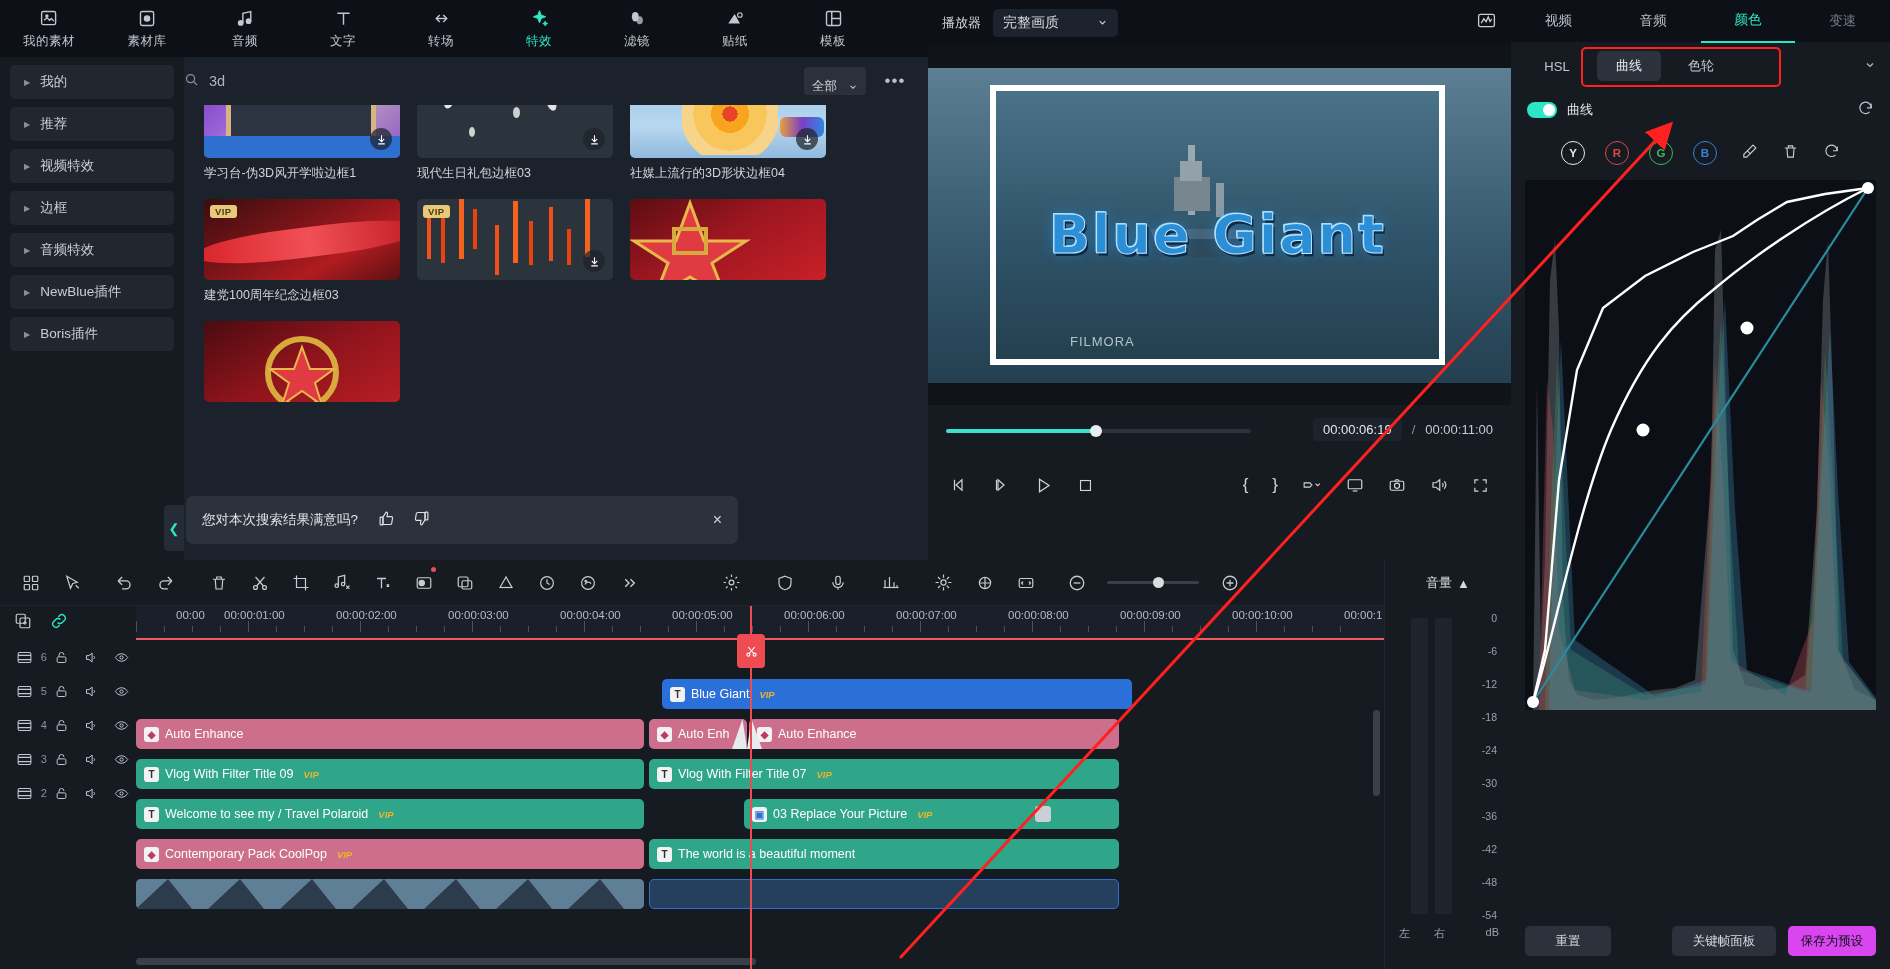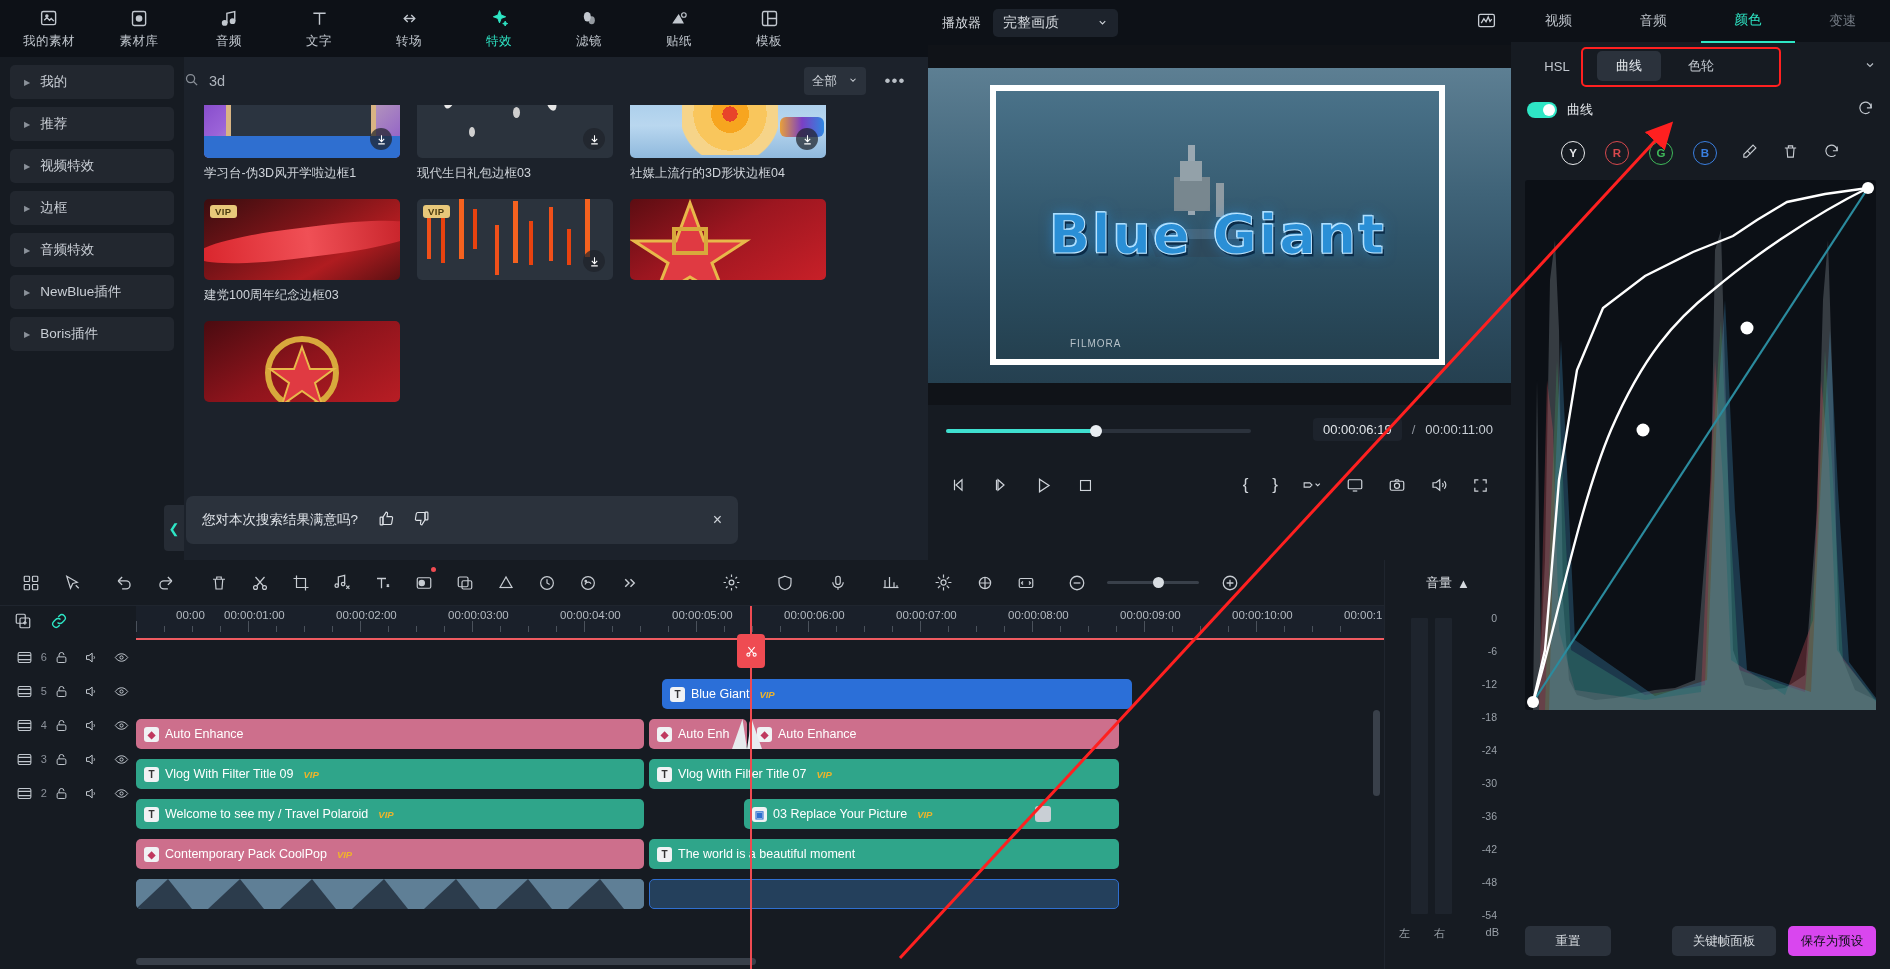--- a/index.html
+++ b/index.html
@@ -10,39 +10,39 @@
     color:#d5d9de;
     overflow:hidden;
   }
   .app { position:relative; width:1890px; height:969px; display:block; }
 
   
   .left-region { position:absolute; left:0; top:0; width:928px; height:560px; background:#161b22; }
 
   .toolbar {
     height:57px; background:#0d1117; display:flex; align-items:center;
-    padding-left:8px; gap:8px;
+    padding-left:8px; gap:16px;
   }
   .tool {
     width:82px; height:57px; display:flex; flex-direction:column;
     align-items:center; justify-content:center; gap:3px; cursor:pointer;
     color:#c2c8cf;
   }
   .tool .ti { height:22px; display:flex; align-items:center; justify-content:center; }
   .tool .tl { font-size:12.5px; letter-spacing:.5px; }
   .tool.active { color:#2ee6c5; }
   .tool.active .ti svg { stroke:#2ee6c5; fill:#2ee6c5; }
 
   .searchrow { height:48px; display:flex; align-items:center; background:#1c222b; padding-left:184px; }
   .searchbox { display:flex; align-items:center; gap:10px; flex:1; }
   .searchbox .s-ic { opacity:.75; }
   .searchbox .s-val { font-size:14.5px; color:#aeb4bc; }
   .filter-sel {
     width:62px; height:28px; background:#2a313b; border-radius:4px;
-    display:flex; align-items:center; justify-content:space-between;
+    display:flex; align-items:flex-end; justify-content:space-between;
     padding:0 8px; font-size:12.5px; color:#cfd4da; margin-right:14px; cursor:pointer;
   }
   .dots { width:30px; height:28px; display:flex; align-items:center; justify-content:center;
           font-size:17px; color:#b9bfc6; margin-right:18px; cursor:pointer; letter-spacing:1px;}
 
   .cats { position:absolute; left:0; top:57px; width:184px; bottom:0; background:#161b22; padding:8px 10px; }
   .cat {
     height:34px; background:#22272f; border-radius:5px; margin-bottom:8px;
     display:flex; align-items:center; gap:10px; padding-left:14px;
     font-size:13.5px; color:#c9ced5; cursor:pointer;
@@ -99,21 +99,21 @@
   .ship {
     position:absolute; left:46%; top:16%; width:140px; height:150px; transform:translateX(-50%);
   }
   .bigtext {
     position:absolute; left:0; right:0; top:112px; text-align:center;
     font-family:"DejaVu Sans", sans-serif; font-weight:bold; font-size:54px;
     color:#2a8fd6; letter-spacing:2px;
     text-shadow: 2px 3px 0 #0b2c49, -1px -1px 0 #8fd3ff, 0 0 14px rgba(40,140,220,.6);
     -webkit-text-stroke:1px #bfe6ff;
   }
-  .vmark { position:absolute; left:74px; bottom:10px; font-size:10px; color:#cfd8dd; opacity:.85; letter-spacing:1px;}
+  .vmark { position:absolute; left:74px; bottom:10px; font-size:13px; color:#cfd8dd; opacity:.85; letter-spacing:1px;}
 
   .pbar { position:absolute; left:0; top:405px; width:583px; height:155px; background:#161b22; }
   .seek { position:absolute; left:18px; top:24px; width:305px; height:4px; background:#2b323c; border-radius:2px;}
   .seek-fill { position:absolute; left:0; top:0; height:4px; width:152px; background:#3fe0d0; border-radius:2px;}
   .seek-knob { position:absolute; left:144px; top:-4px; width:12px; height:12px; border-radius:50%; background:#e9eef2;}
   .tc-box {
     position:absolute; right:18px; top:13px; display:flex; align-items:center; gap:10px; font-size:13px;
   }
   .tc-cur { background:#1d232c; border-radius:4px; padding:4px 10px; color:#e3e7eb; font-family:"Liberation Sans",sans-serif;}
   .tc-sep { color:#8b919a; }

